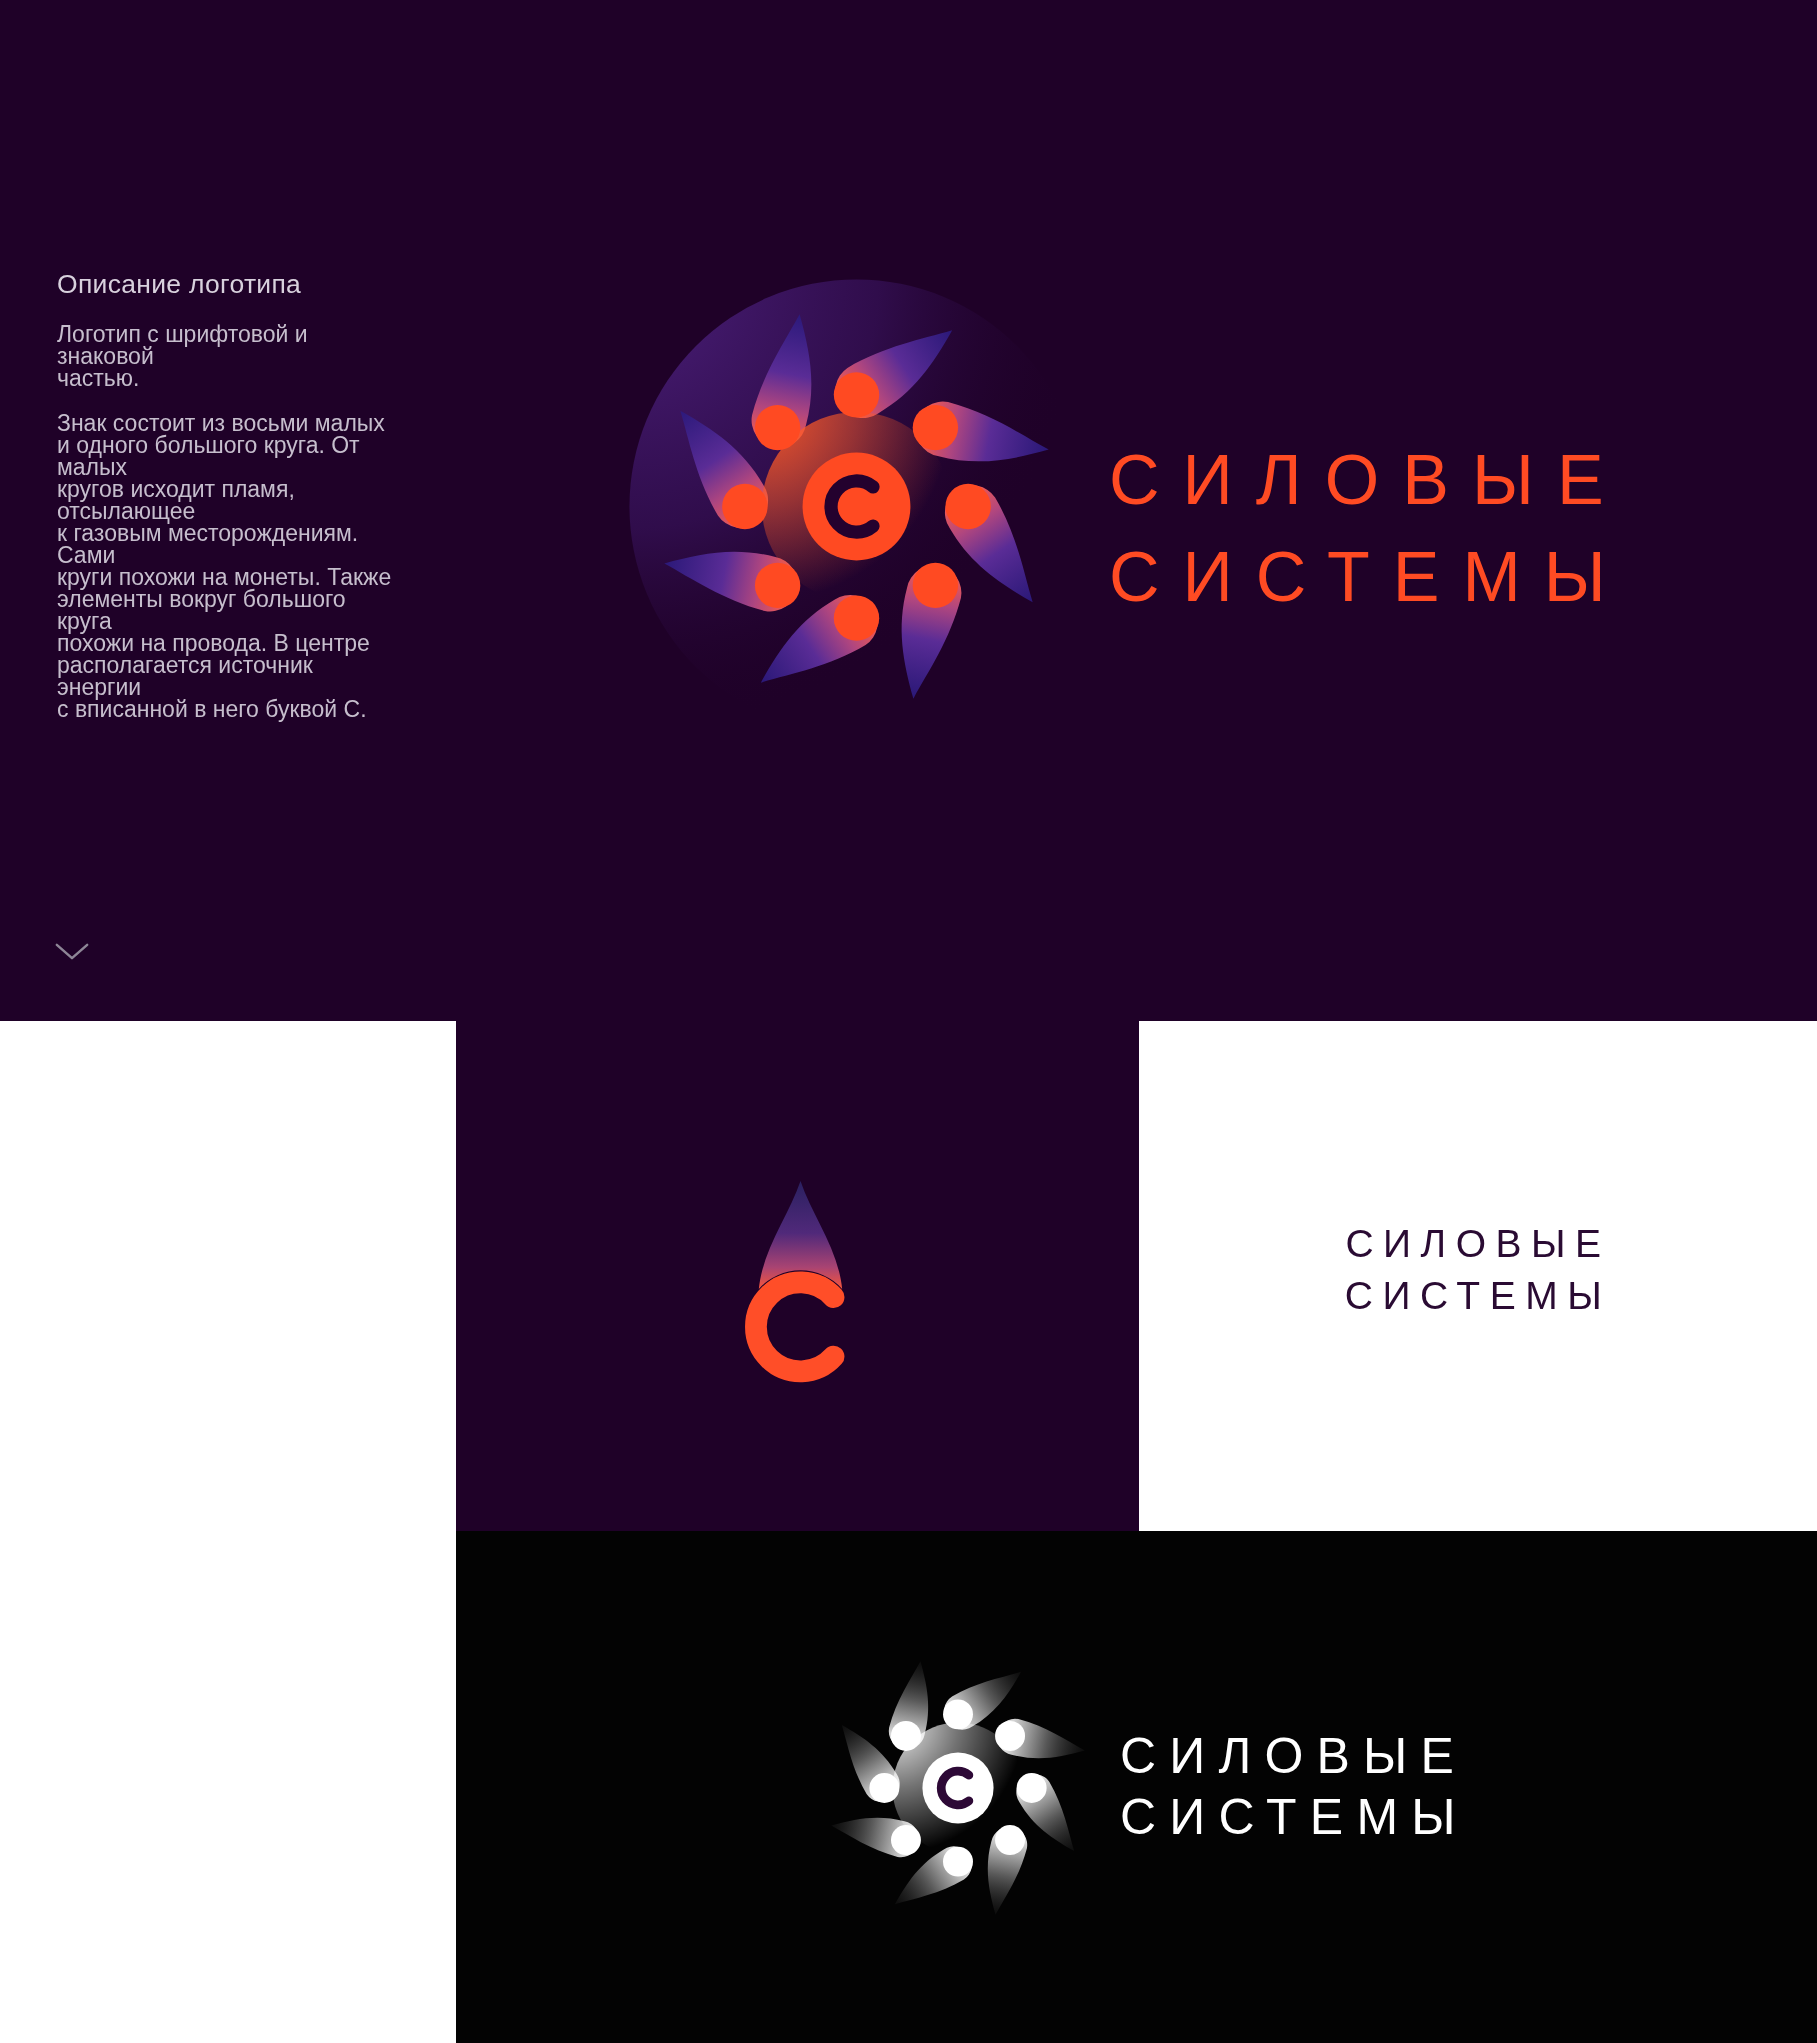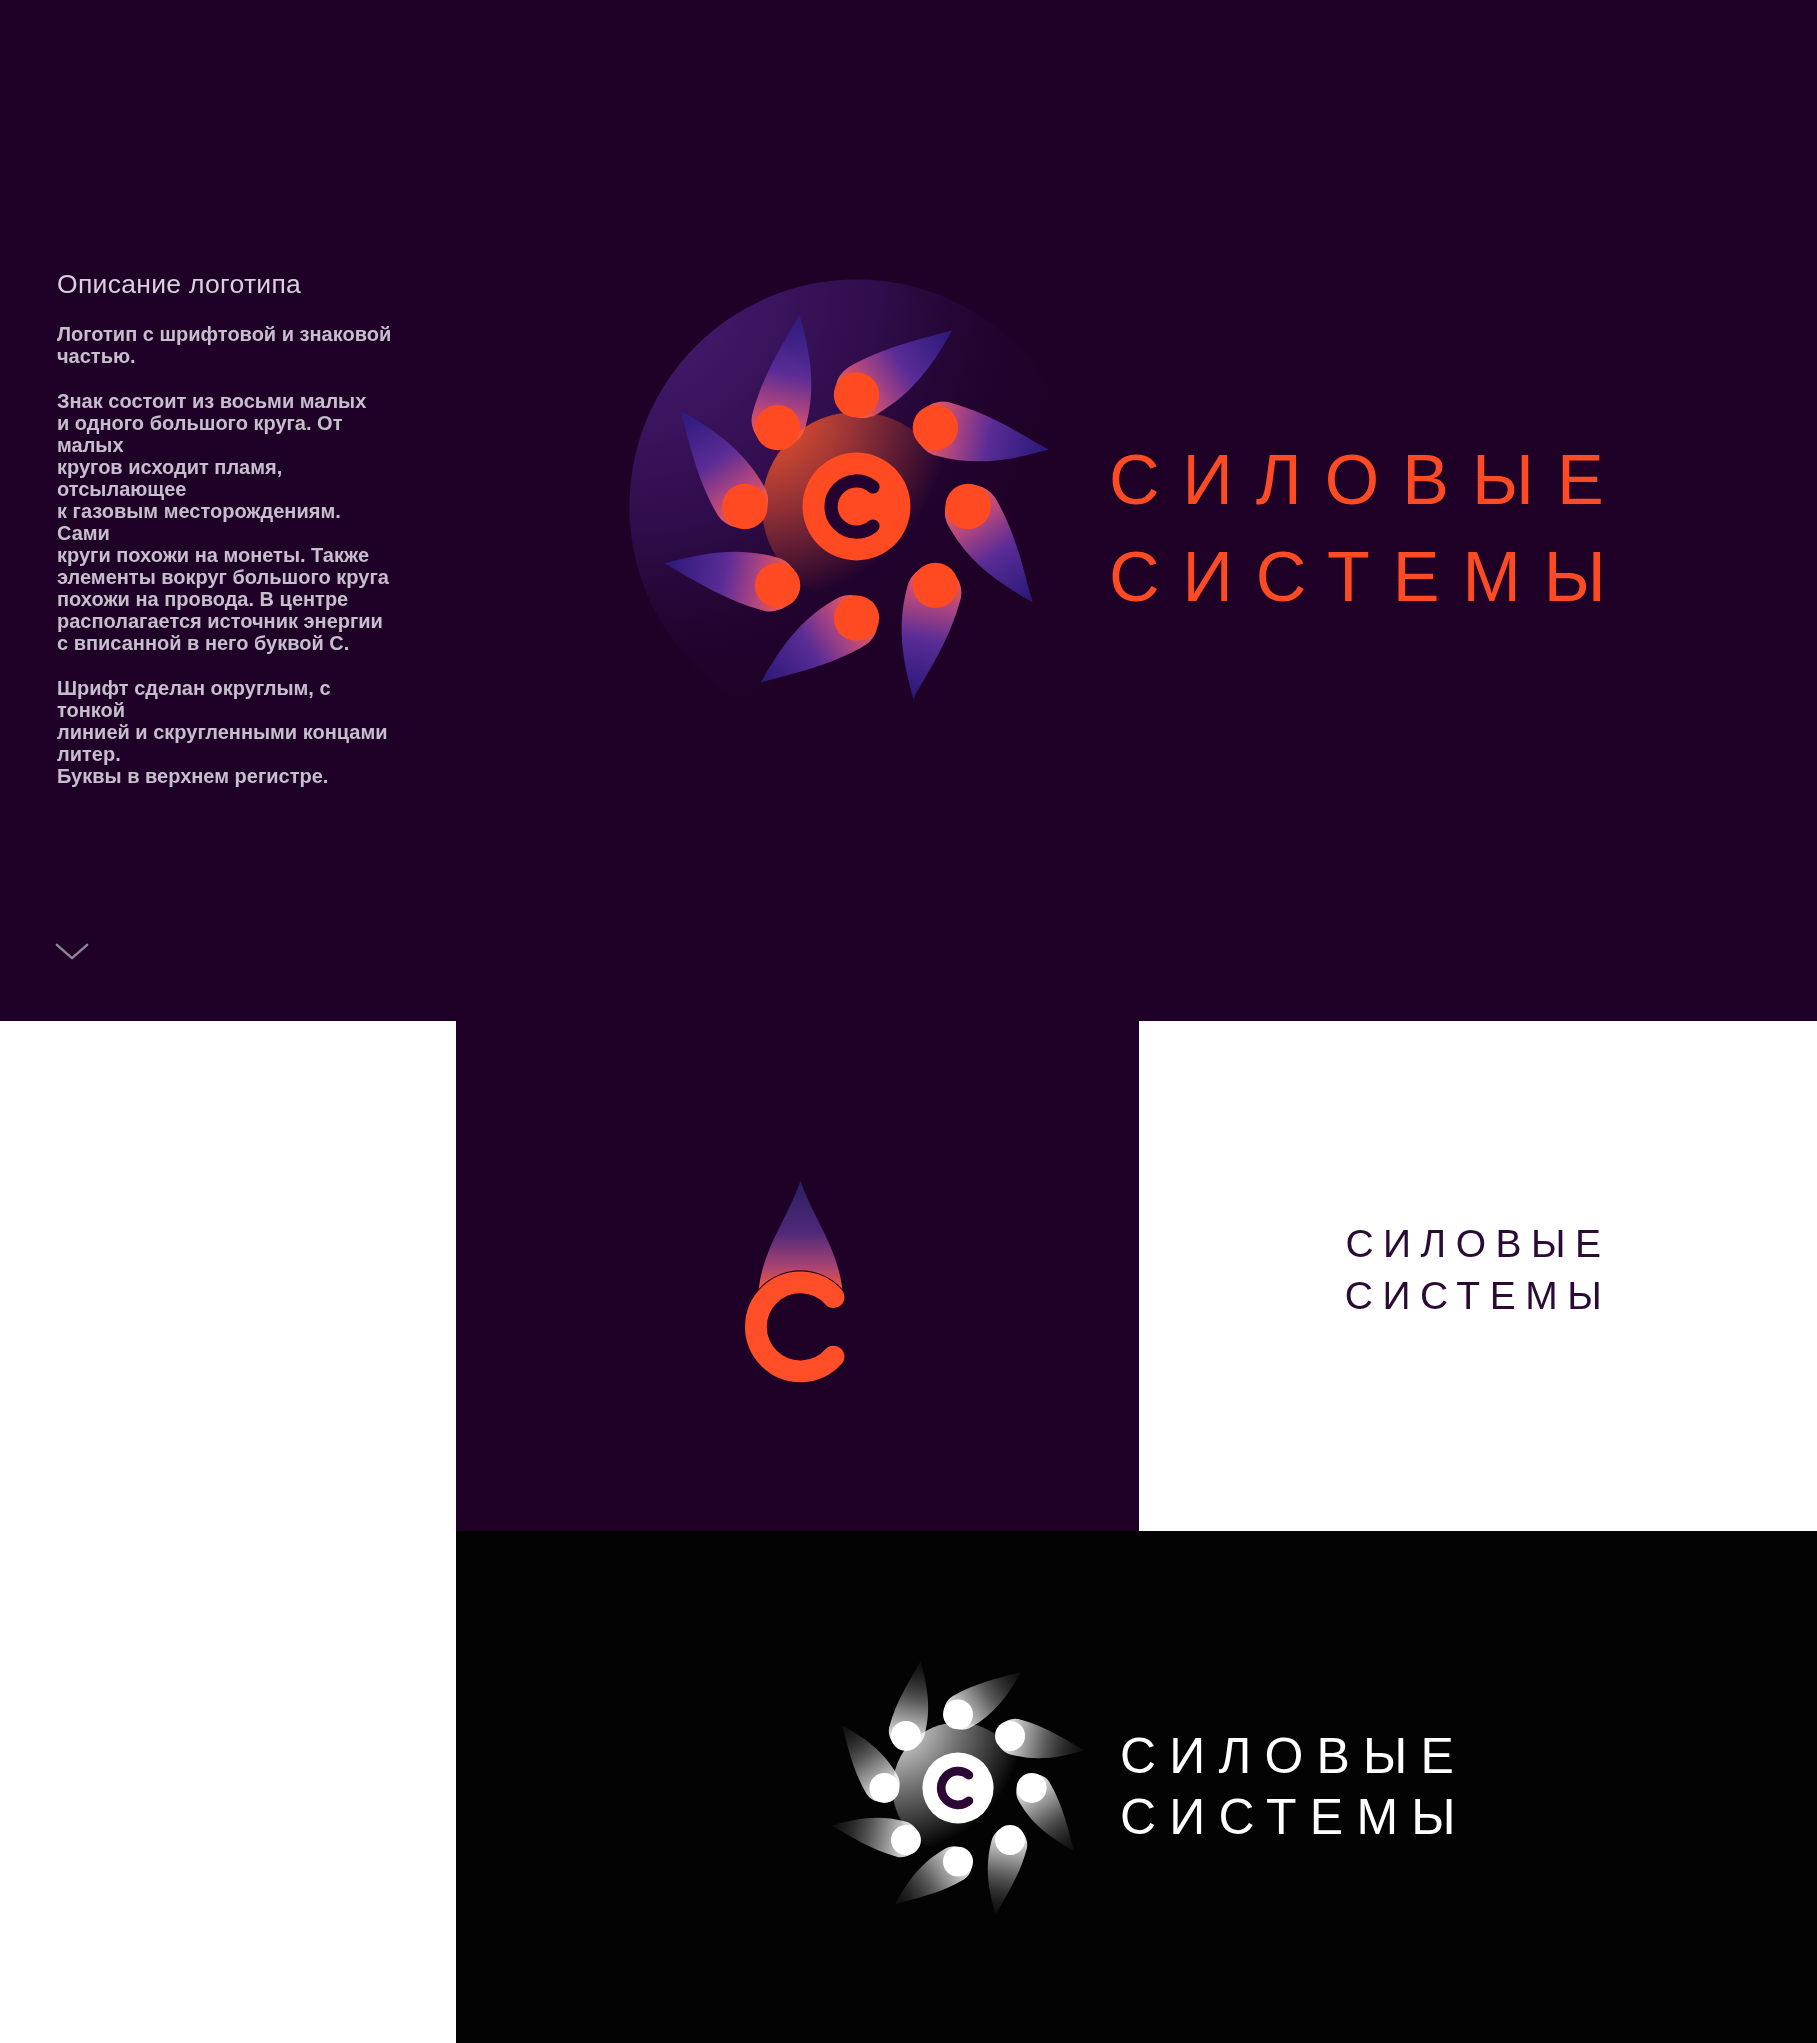--- a/index.html
+++ b/index.html
@@ -9,22 +9,22 @@
     background:#4d7c0f;
   }
   .abs{position:absolute;}
   
   .hero{left:0;top:0;width:1817px;height:1021px;background:#1f0128;}
   .hero-heading{
     left:57px;top:269px;font-size:26.5px;font-weight:400;color:#d8d1dd;letter-spacing:0.3px;
   }
   .hero-copy{left:57px;top:323px;width:341px;}
   .hero-copy p{
-    margin:0 0 23px 0;font-size:20px;line-height:22px;color:#c6becd;
-    white-space:pre-line;font-weight:700;
+    margin:0 0 23px 0;font-size:23px;line-height:22px;color:#c6becd;
+    white-space:pre-line;font-weight:400;
   }
   .wordmark-hero{
     left:1109px;top:432px;font-size:70px;line-height:97px;letter-spacing:23px;
     color:#ff4b23;font-weight:400;white-space:pre-line;
   }
   
   .left-col{left:0;top:1021px;width:456px;height:1022px;background:#ffffff;}
   
   .panel-flame{left:456px;top:1021px;width:683px;height:510px;background:#1f0128;}
   .panel-white{left:1139px;top:1021px;width:678px;height:510px;background:#ffffff;}
@@ -56,23 +56,20 @@
 частью.</p>
       <p>Знак состоит из восьми малых
 и одного большого круга. От малых
 кругов исходит пламя, отсылающее
 к газовым месторождениям. Сами
 круги похожи на монеты. Также
 элементы вокруг большого круга
 похожи на провода. В центре
 располагается источник энергии
 с вписанной в него буквой С.</p>
-      <p>Шрифт сделан округлым, с тонкой
-линией и скругленными концами литер.
-Буквы в верхнем регистре.</p>
     </div>
 
     <svg class="abs" style="left:620px;top:270px" width="473" height="473" viewBox="-250 -250 500 500" aria-hidden="true">
       <defs>
         <radialGradient id="glowPurple" cx="0" cy="0" r="1">
           <stop offset="0" stop-color="#7a3fd1" stop-opacity="0.50"></stop>
           <stop offset="0.55" stop-color="#5b2ba6" stop-opacity="0.28"></stop>
           <stop offset="1" stop-color="#1f0128" stop-opacity="0"></stop>
         </radialGradient>
         <radialGradient id="glowOrange" cx="0" cy="0" r="1">

